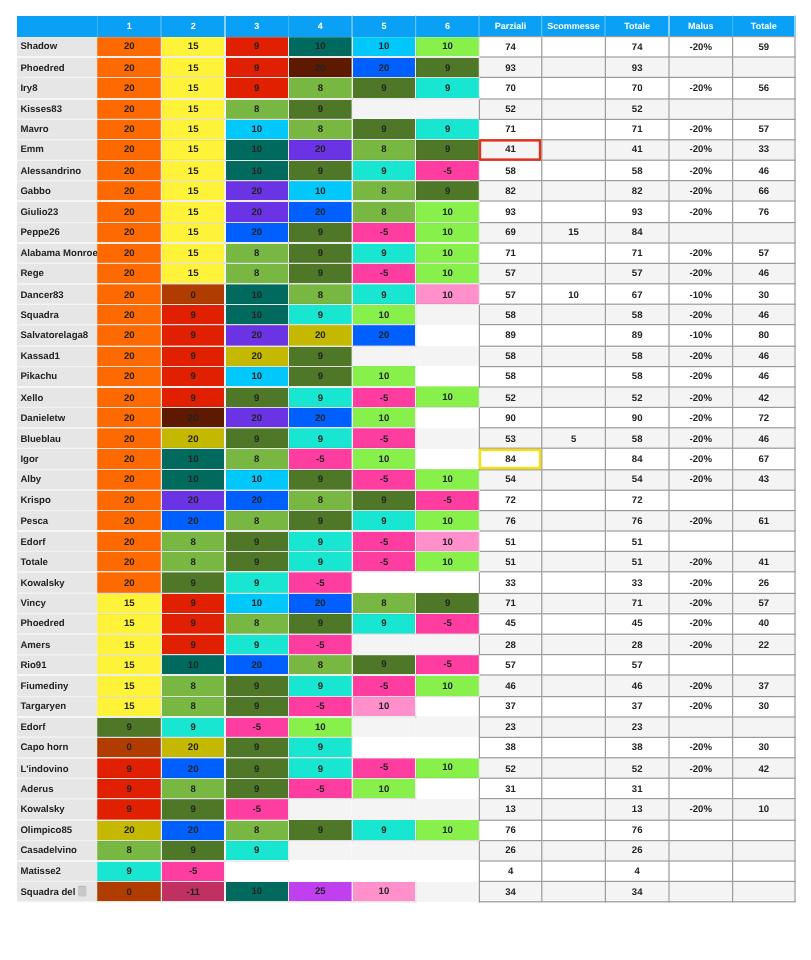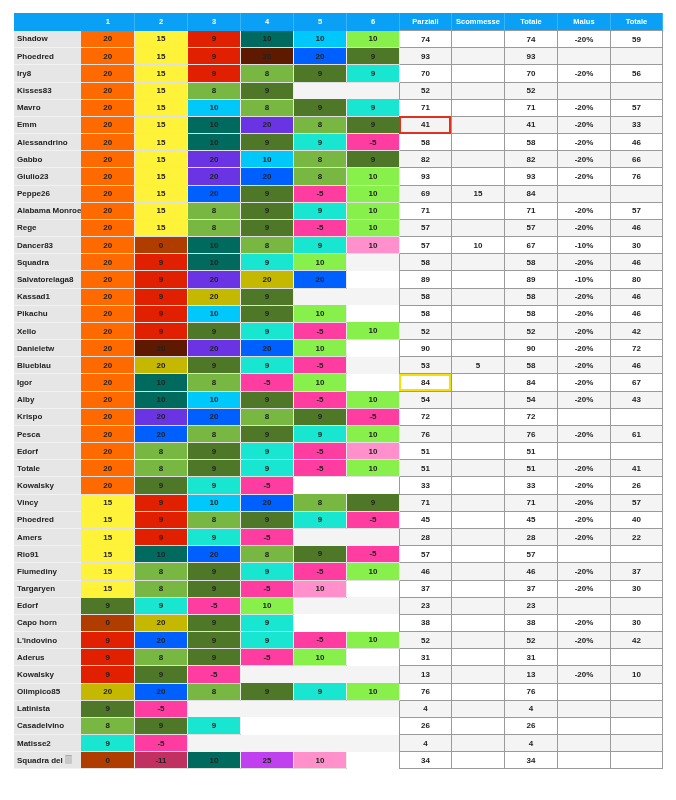--- a/index.html
+++ b/index.html
@@ -598,34 +598,20 @@
         <td class="score" style="background: rgb(78, 120, 40);">9</td>
         <td class="score" style="background: rgb(24, 230, 208);">9</td>
         <td class="score" style="background: rgb(136, 240, 74);">10</td>
         <td class="stat">76</td>
         <td class="stat"></td>
         <td class="stat">76</td>
         <td class="stat"></td>
         <td class="stat"></td>
       </tr>
       <tr>
-        <td class="name"><span>Latinista</span></td>
-        <td class="score" style="background: rgb(78, 120, 40);">9</td>
-        <td class="score" style="background: rgb(255, 60, 160);">-5</td>
-        <td class="empty"></td>
-        <td class="empty"></td>
-        <td class="empty"></td>
-        <td class="empty"></td>
-        <td class="stat">4</td>
-        <td class="stat"></td>
-        <td class="stat">4</td>
-        <td class="stat"></td>
-        <td class="stat"></td>
-      </tr>
-      <tr>
         <td class="name"><span>Casadelvino</span></td>
         <td class="score" style="background: rgb(120, 184, 66);">8</td>
         <td class="score" style="background: rgb(78, 120, 40);">9</td>
         <td class="score" style="background: rgb(24, 230, 208);">9</td>
         <td class="empty"></td>
         <td class="empty"></td>
         <td class="empty"></td>
         <td class="stat">26</td>
         <td class="stat"></td>
         <td class="stat">26</td>

